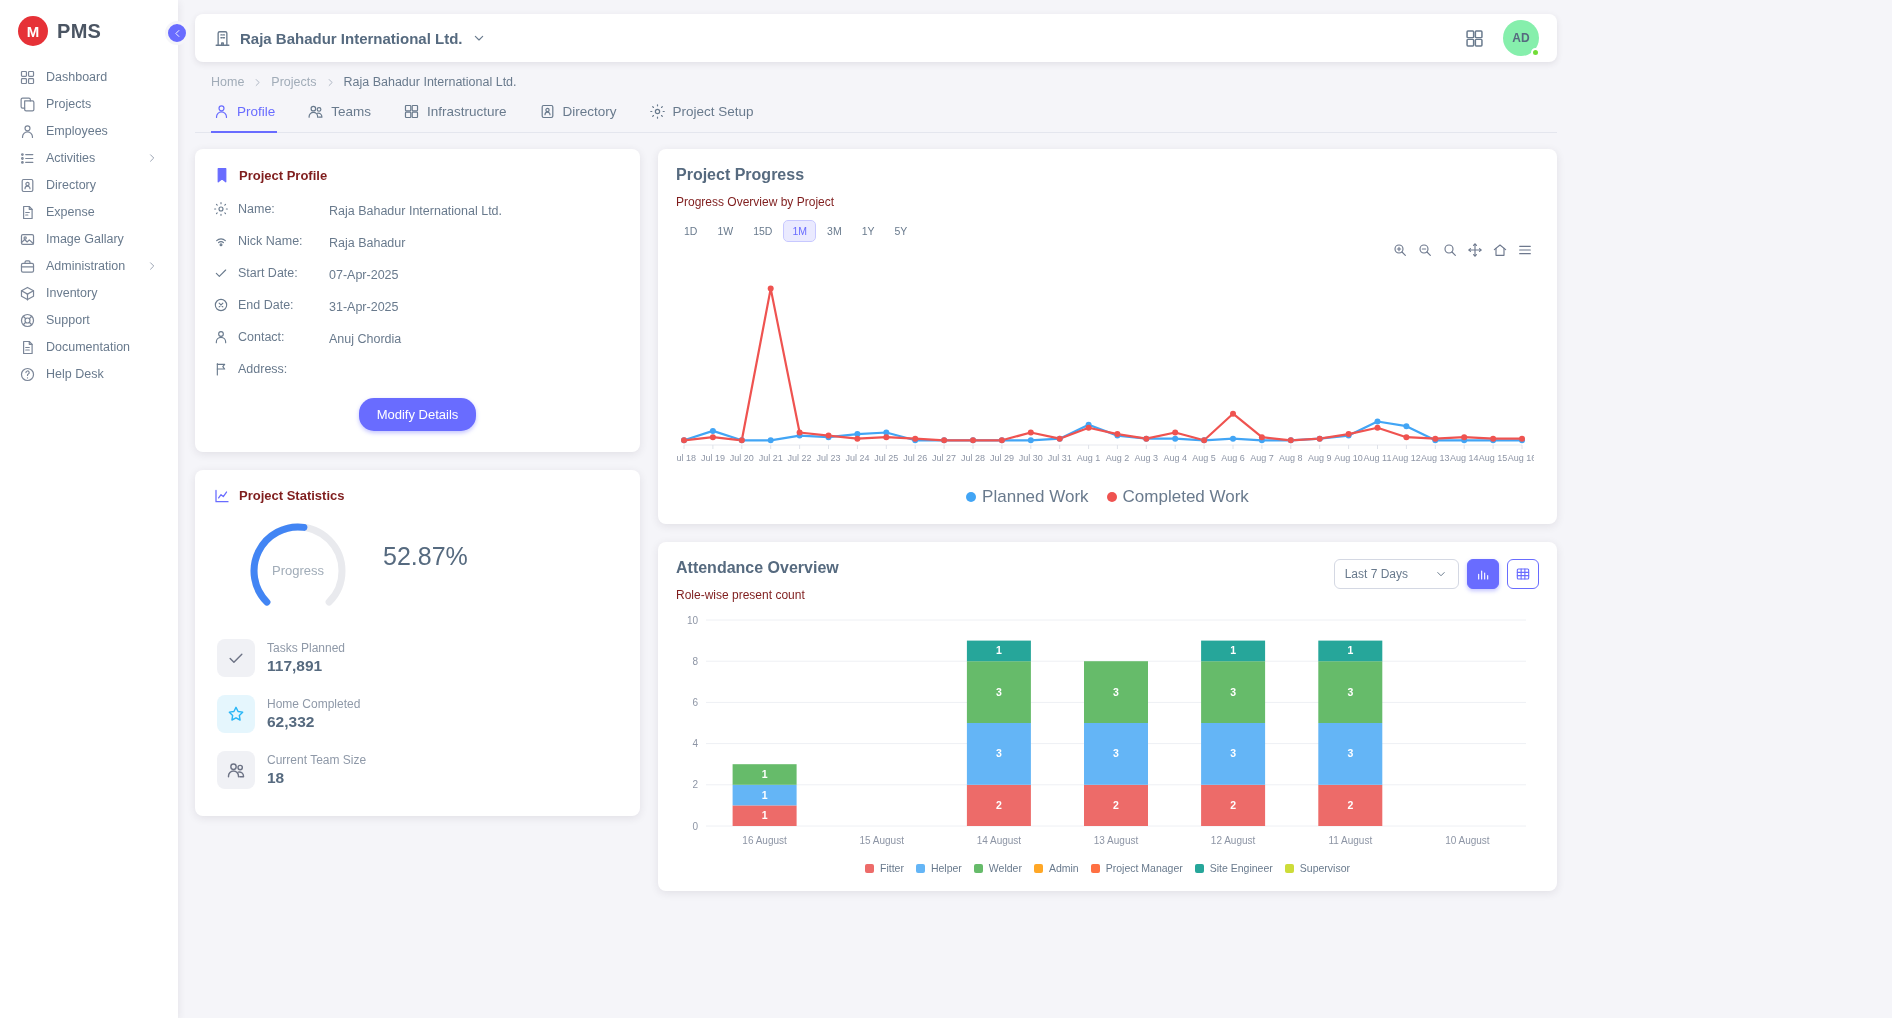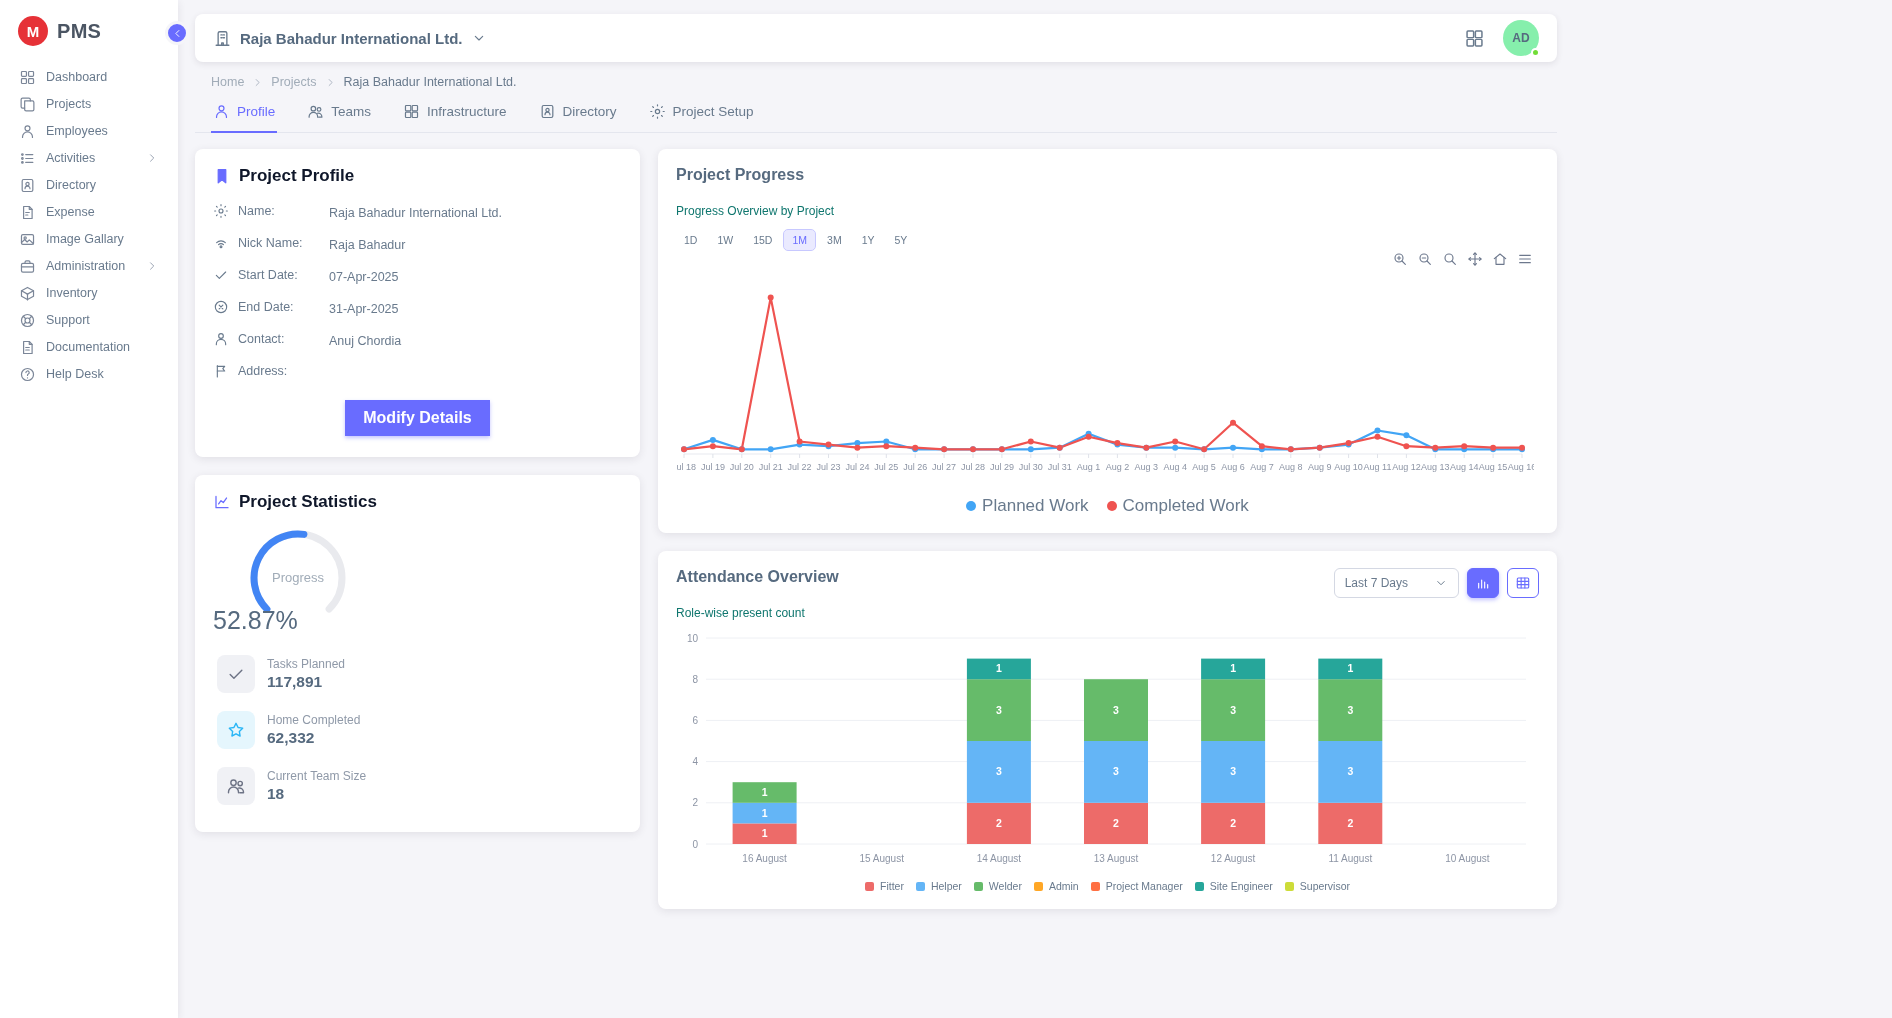--- a/index.html
+++ b/index.html
@@ -41,45 +41,45 @@
   .tabs{display:flex;gap:28px;padding:0 16px;border-bottom:1px solid #e4e6ee;margin-bottom:16px}
   .tab{display:flex;align-items:center;gap:7px;padding:9px 2px 11px;font-size:13.5px;color:#697a8d;border-bottom:2px solid transparent;margin-bottom:-1px;cursor:pointer}
   .tab .icn{width:17px;height:17px}
   .tab.active{color:#696cff;border-color:#696cff}
 
   .content{display:flex;gap:18px;align-items:flex-start}
   .col-left{width:445px;flex:none;display:flex;flex-direction:column;gap:18px}
   .col-right{flex:1;display:flex;flex-direction:column;gap:18px;min-width:0}
   .card{background:#fff;border-radius:8px;box-shadow:0 2px 8px rgba(47,43,61,.10);padding:17px 18px}
   .card-title{display:flex;align-items:center;gap:8px;margin-bottom:2px}
-  .card-title h3{font-size:17px;font-weight:600;color:#0f172a}
+  .card-title h3{font-size:13px;font-weight:600;color:#7f1d1d}
   .title-icn .icn{width:18px;height:18px;color:#696cff}
   .title-icn[data-icon="bookmark"] .icn{fill:#696cff}
 
   .fields{margin-top:10px}
   .field{display:flex;gap:4px;padding:6.5px 0;font-size:12.5px;align-items:flex-start}
   .field-label{width:112px;flex:none;display:flex;align-items:center;gap:9px;color:#697a8d}
   .field-label .icn{width:16px;height:16px;color:#697a8d}
   .field-value{flex:1;color:#697a8d;line-height:1.45;padding-top:1px}
   .btn-row{display:flex;justify-content:center;margin:14px 0 4px}
-  .btn-primary{background:#696cff;color:#fff;border:none;border-radius:0;padding:9px 18px;font-size:16px;font-weight:700;cursor:pointer;box-shadow:0 2px 4px rgba(105,108,255,.4);font-family:inherit}
-
-  .gauge-wrap{display:flex;flex-direction:column;align-items:flex-start;margin-top:10px}
+  .btn-primary{background:#696cff;color:#fff;border:none;border-radius:15px;padding:9px 18px;font-size:13px;font-weight:400;cursor:pointer;box-shadow:0 2px 4px rgba(105,108,255,.4);font-family:inherit}
+
+  .gauge-wrap{display:flex;flex-direction:row;align-items:center;margin-top:10px}
   .gauge-label-text{font-size:13px;fill:#a1acb8}
   .gauge-value{font-size:25px;color:#566a7f;margin-top:-20px}
   .stats-list{margin-top:20px;display:flex;flex-direction:column;gap:18px;padding:0 4px 10px}
   .stat{display:flex;align-items:center;gap:12px}
   .stat-icon{width:38px;height:38px;border-radius:8px;display:flex;align-items:center;justify-content:center}
   .stat-icon .icn{width:20px;height:20px}
   .stat-txt{display:flex;flex-direction:column;gap:2px}
   .stat-label{font-size:12px;color:#8f99a8}
   .stat-value{font-size:15.5px;font-weight:700;color:#566a7f}
 
   .card-h{font-size:16px;font-weight:600;color:#566a7f}
-  .card-sub{font-size:12px;color:#0f766e;margin-top:20px}
+  .card-sub{font-size:12px;color:#7f1d1d;margin-top:11px}
   .ranges{display:flex;gap:4px;margin-top:12px}
   .range{border:none;background:none;font-size:10.5px;color:#697a8d;padding:4px 8px;border-radius:4px;cursor:pointer;font-family:inherit}
   .range.active{color:#696cff;background:#eaeaff;outline:1px solid #c7c8ff}
   .chart-toolbar{display:flex;justify-content:flex-end;gap:9px;margin:0 6px -2px 0;height:18px}
   .tool-btn{background:none;border:none;padding:0;color:#6d788d;cursor:pointer}
   .tool-btn .icn{width:16px;height:16px}
   .chart-legend{display:flex;justify-content:center;gap:18px;margin-top:4px;font-size:17px;color:#697a8d;flex-wrap:wrap}
   .leg-item{display:flex;align-items:center;gap:6px;cursor:pointer}
   .leg-dot{width:10px;height:10px;border-radius:50%}
   .leg-sq{width:9px;height:9px;border-radius:2px}

